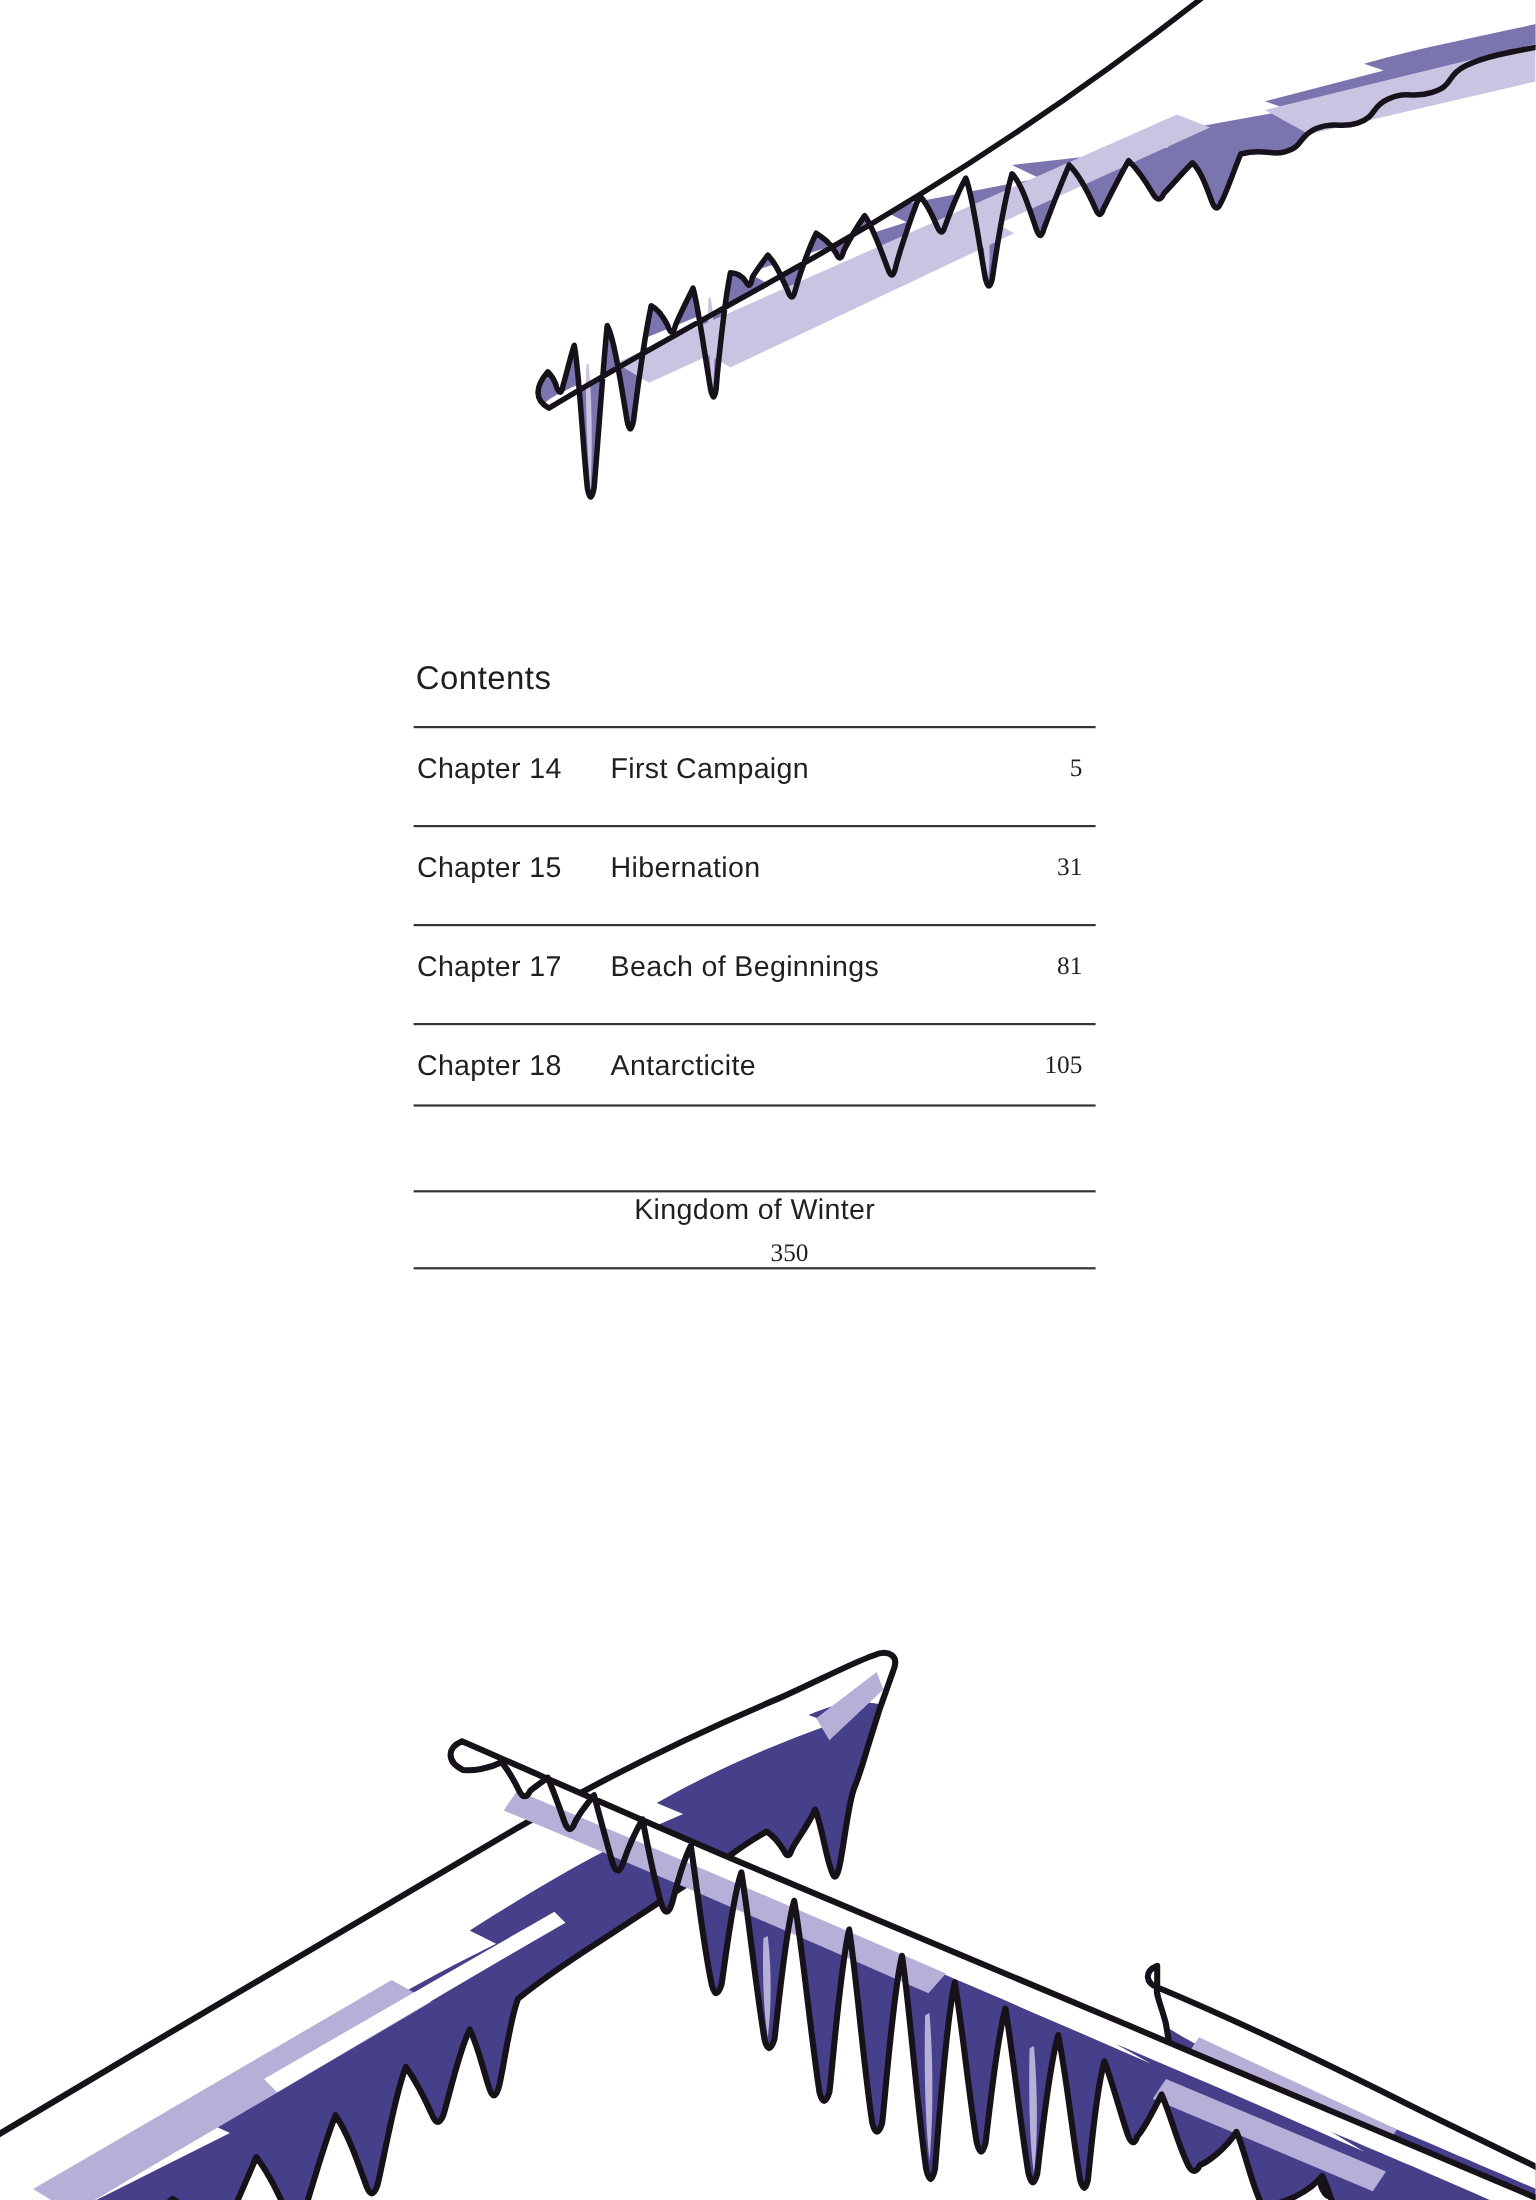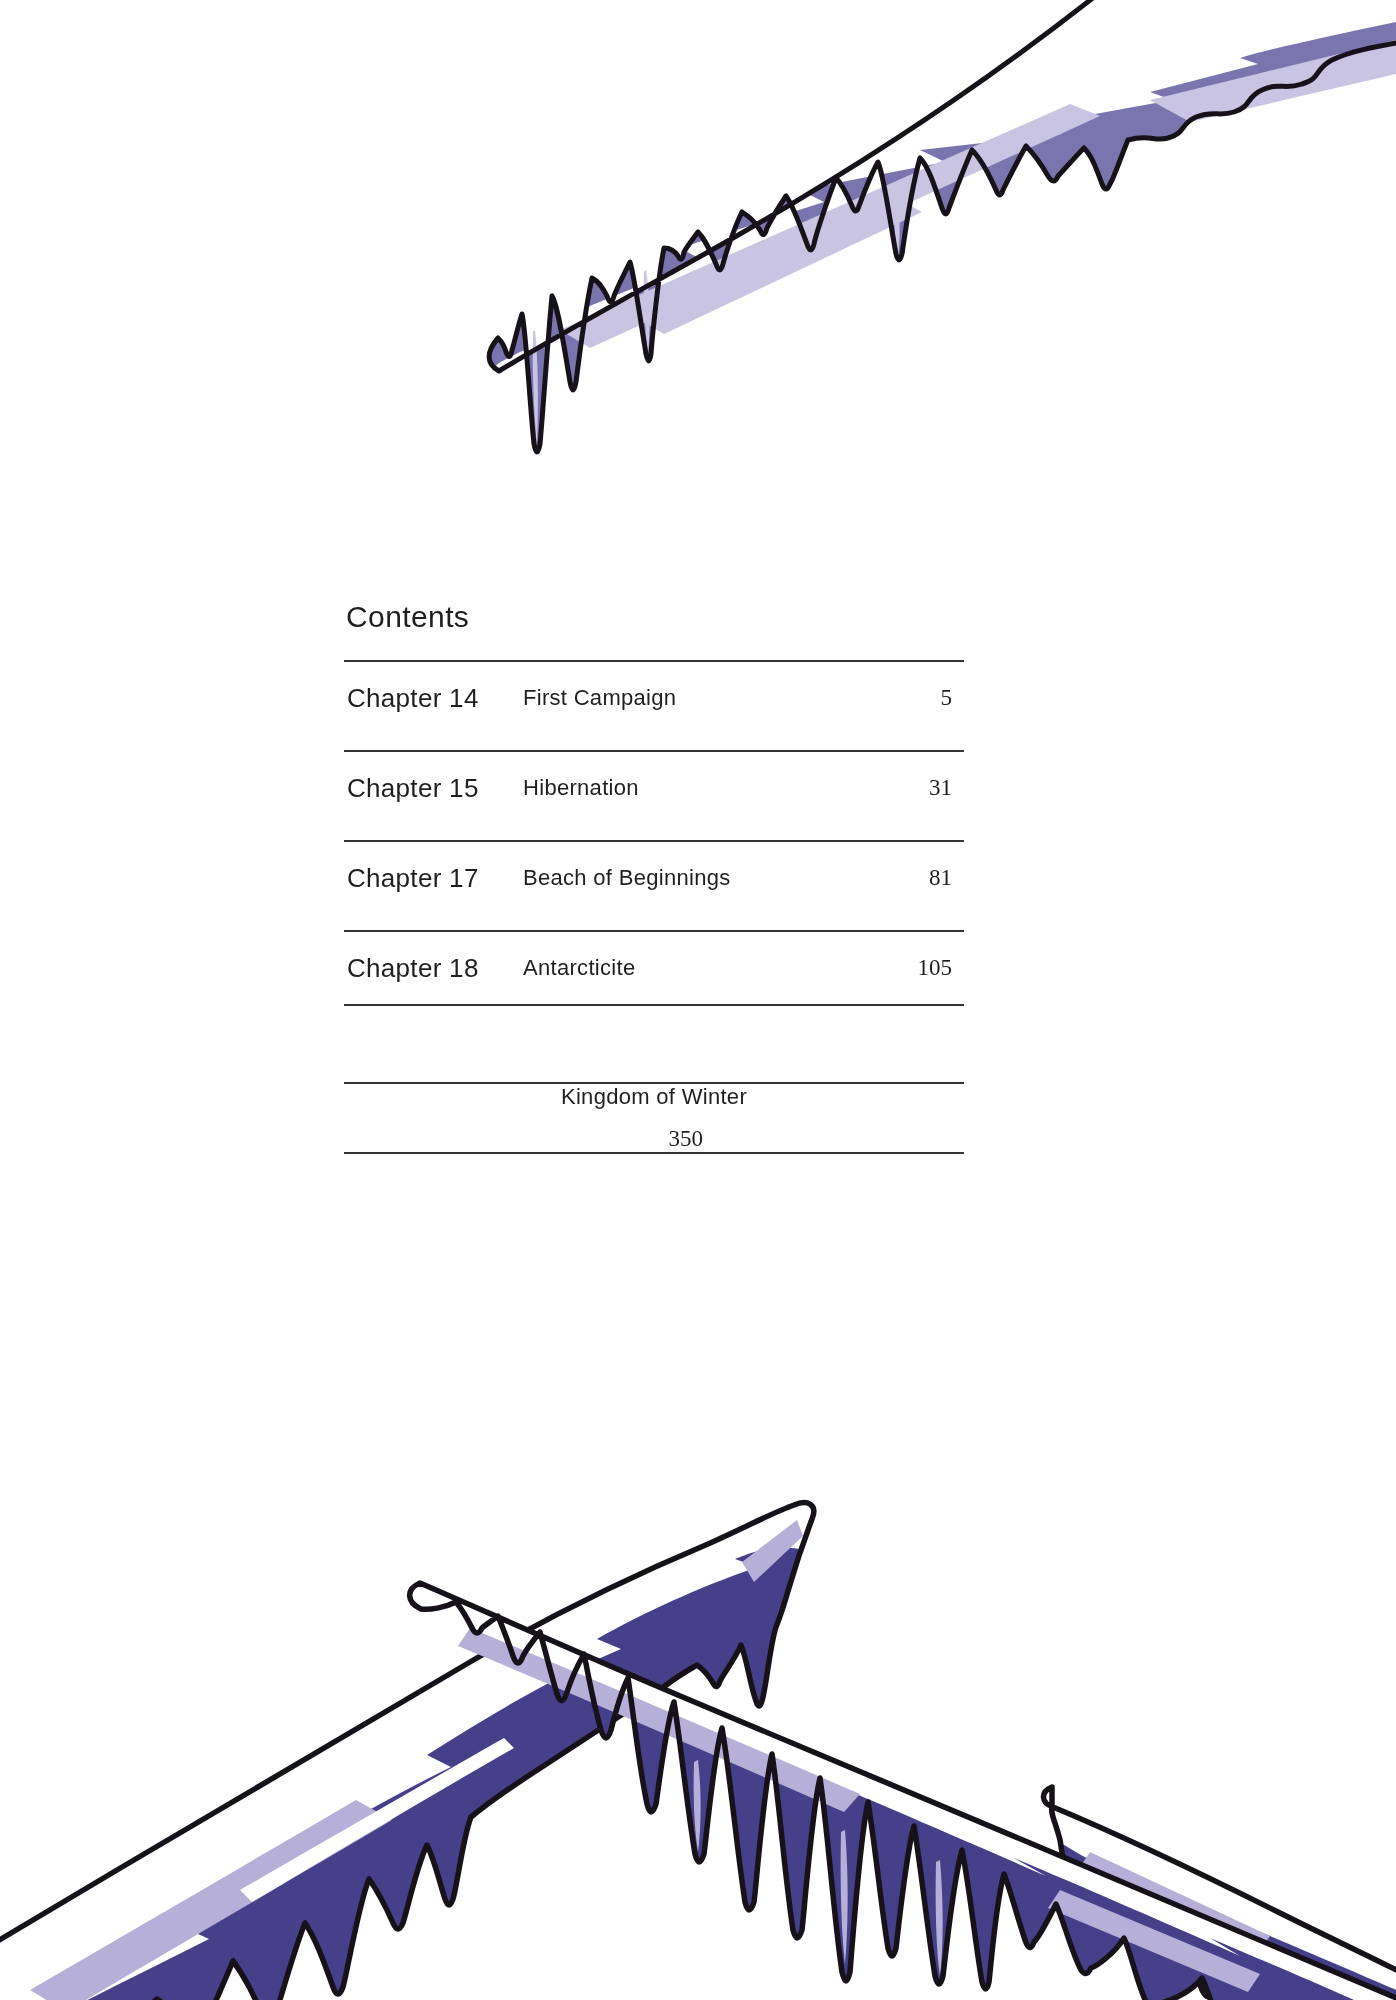--- a/index.html
+++ b/index.html
@@ -11,33 +11,33 @@
   }
   #artwork{position:absolute;left:0;top:0;z-index:0;}
   .outline{fill:none;stroke:var(--outline-color,#17121a);stroke-width:5.5;stroke-linejoin:round;stroke-linecap:round;}
   .outline-thin{fill:none;stroke:var(--outline-color,#17121a);stroke-width:5;stroke-linejoin:round;stroke-linecap:round;}
   .fill-top{fill:var(--purple-top,#7b75af);}
   .fill-bot{fill:var(--indigo-bottom,#46408a);}
   .snow{fill:#ffffff;}
   .lav-top{fill:var(--lavender-top,#c8c4e2);}
   .lav-bot{fill:var(--lavender-bottom,#b6b0d8);}
 
-  .toc{position:absolute;left:344px;top:599px;width:620px;z-index:1;}
+  .toc{position:absolute;left:376px;top:599px;width:620px;z-index:1;}
   .toc-heading{
     font-size:30px;line-height:35px;font-weight:400;margin:0 0 26px 2px;
     letter-spacing:.4px;color:var(--text-color,#212121);
   }
   .toc-rows{border-bottom:2px solid var(--rule-color,#333);}
   .row{
     display:flex;align-items:center;height:74px;box-sizing:border-box;
     border-top:2px solid var(--rule-color,#333);
     margin-top:16px;
   }
   .cell-chapter{width:176px;padding-left:3px;font-size:26px;letter-spacing:.3px;}
-  .cell-title{flex:1;font-size:22px;letter-spacing:.3px;}
+  .cell-title{flex:1;font-size:26px;letter-spacing:.3px;}
   .cell-page{
     width:110px;text-align:right;padding-right:12px;
     font-family:"Liberation Serif",serif;font-size:23px;
   }
   .toc-gap{height:76px;}
   .row-special{
     display:flex;align-items:center;height:72px;box-sizing:border-box;
     border-top:2px solid var(--rule-color,#333);
     border-bottom:2px solid var(--rule-color,#333);
     flex-direction:column;

